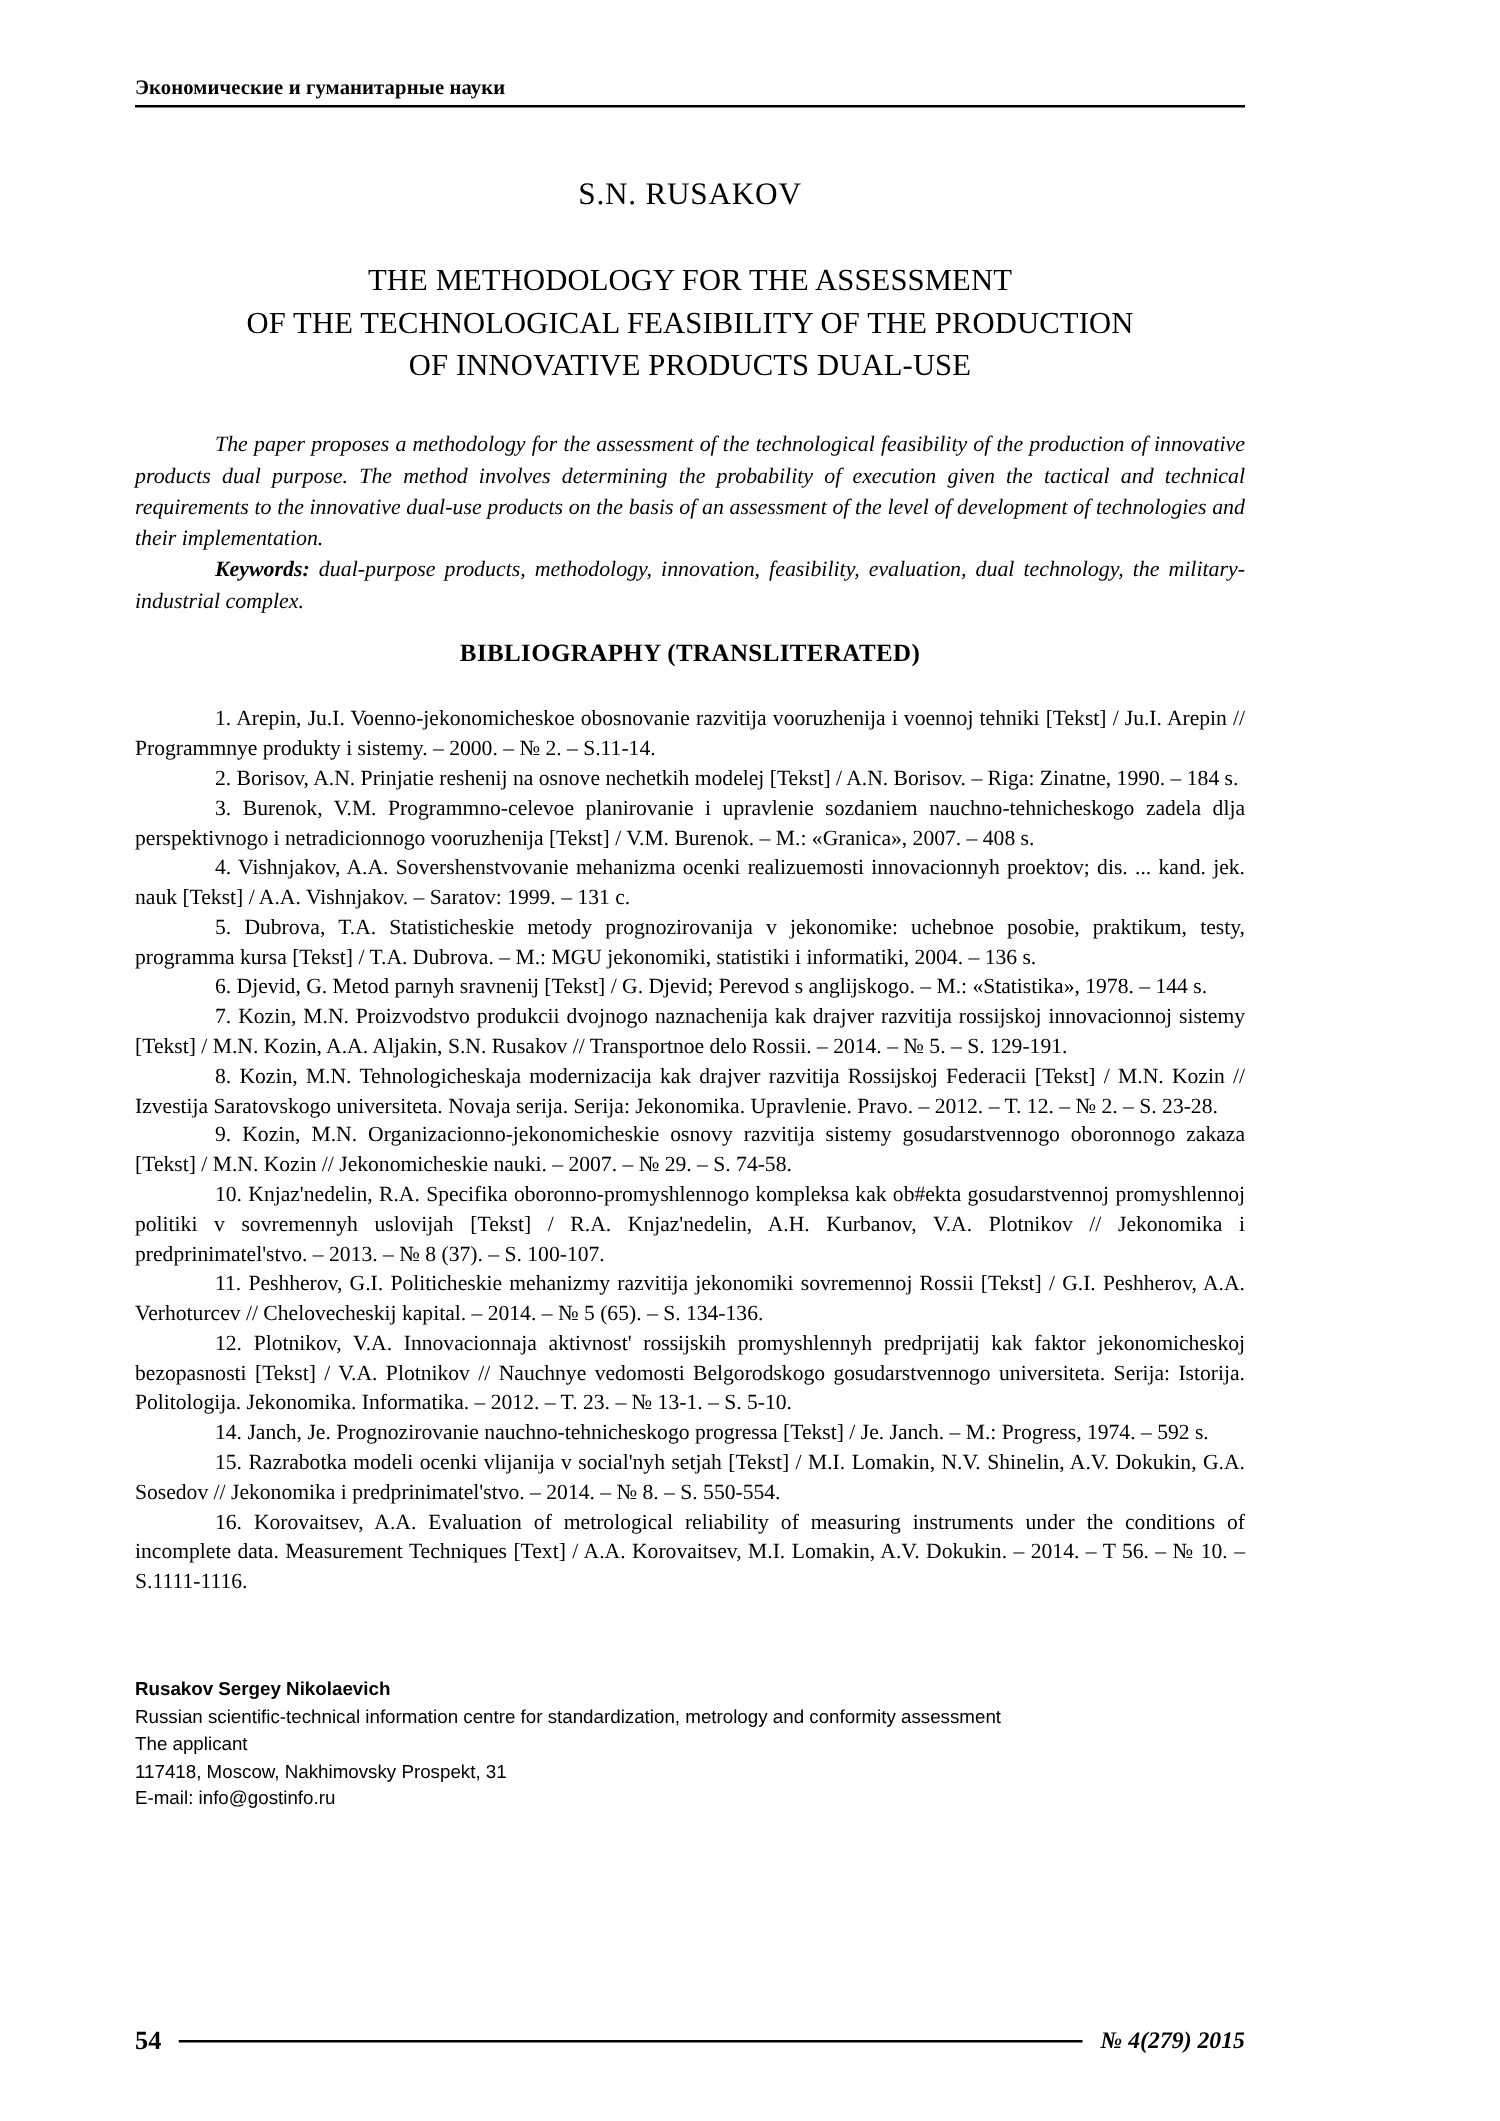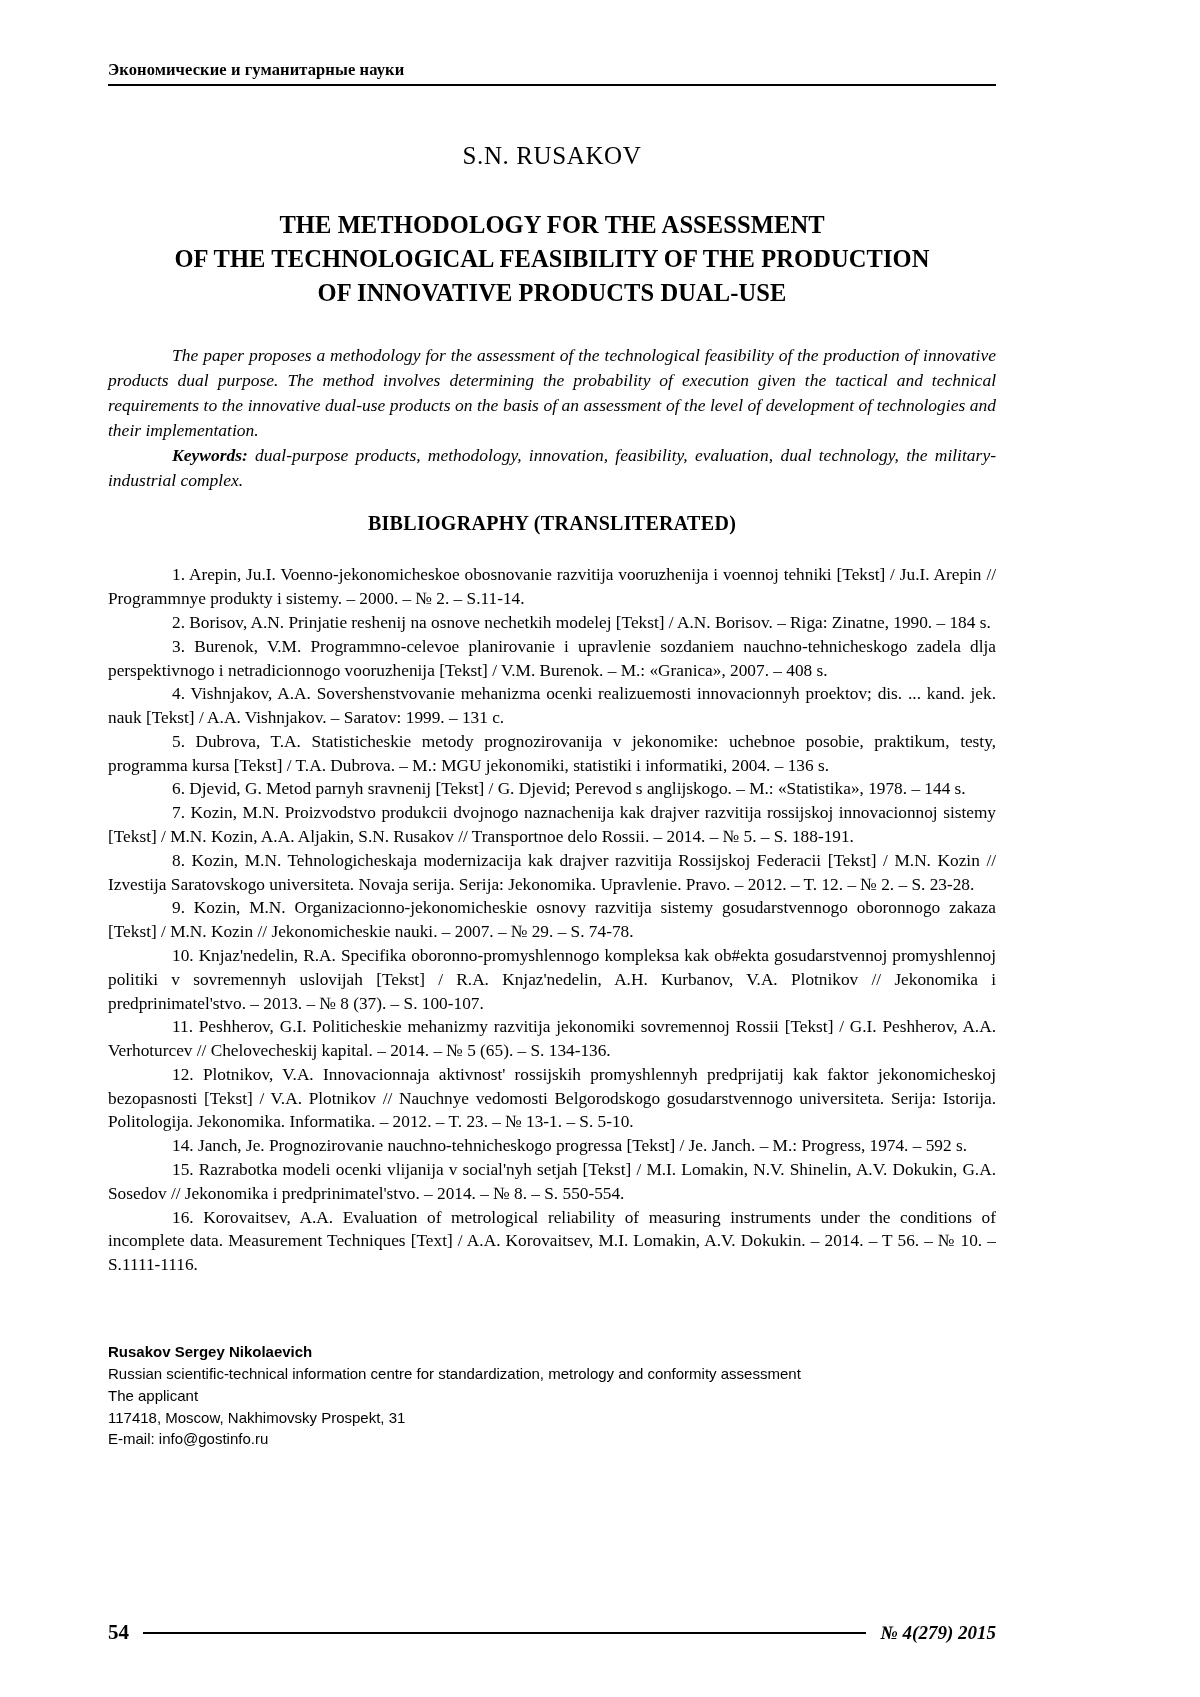--- a/index.html
+++ b/index.html
@@ -33,21 +33,21 @@
   
   .author-line {
     text-align: center;
     font-size: 25px;
     letter-spacing: 0.6px;
     margin-bottom: 38px;
   }
   .article-title {
     text-align: center;
     font-size: 24.5px;
-    font-weight: bold;
+    font-weight: normal;
     line-height: 1.38;
     letter-spacing: 0.1px;
     margin: 0 0 34px 0;
   }
   .article-title .ln {
     display: block;
     white-space: nowrap;
   }
   
   .abstract {
@@ -141,23 +141,23 @@
 
   <div class="biblio-heading">BIBLIOGRAPHY (TRANSLITERATED)</div>
 
   <div class="references">
     <p class="ref">1. Arepin, Ju.I. Voenno-jekonomicheskoe obosnovanie razvitija vooruzhenija i voennoj tehniki [Tekst] / Ju.I. Arepin // Programmnye produkty i sistemy. – 2000. – № 2. – S.11-14.</p>
     <p class="ref">2. Borisov, A.N. Prinjatie reshenij na osnove nechetkih modelej [Tekst] / A.N. Borisov. – Riga: Zinatne, 1990. – 184 s.</p>
     <p class="ref">3. Burenok, V.M. Programmno-celevoe planirovanie i upravlenie sozdaniem nauchno-tehnicheskogo zadela dlja perspektivnogo i netradicionnogo vooruzhenija [Tekst] / V.M. Burenok. – M.: «Granica», 2007. – 408 s.</p>
     <p class="ref">4. Vishnjakov, A.A. Sovershenstvovanie mehanizma ocenki realizuemosti innovacionnyh proektov; dis. ... kand. jek. nauk [Tekst] / A.A. Vishnjakov. – Saratov: 1999. – 131 c.</p>
     <p class="ref">5. Dubrova, T.A. Statisticheskie metody prognozirovanija v jekonomike: uchebnoe posobie, praktikum, testy, programma kursa [Tekst] / T.A. Dubrova. – M.: MGU jekonomiki, statistiki i informatiki, 2004. – 136 s.</p>
     <p class="ref">6. Djevid, G. Metod parnyh sravnenij [Tekst] / G. Djevid; Perevod s anglijskogo. – M.: «Statistika», 1978. – 144 s.</p>
-    <p class="ref">7. Kozin, M.N. Proizvodstvo produkcii dvojnogo naznachenija kak drajver razvitija rossijskoj innovacionnoj sistemy [Tekst] / M.N. Kozin, A.A. Aljakin, S.N. Rusakov // Transportnoe delo Rossii. – 2014. – № 5. – S. 188-191.</p>
+    <p class="ref">7. Kozin, M.N. Proizvodstvo produkcii dvojnogo naznachenija kak drajver razvitija rossijskoj innovacionnoj sistemy [Tekst] / M.N. Kozin, A.A. Aljakin, S.N. Rusakov // Transportnoe delo Rossii. – 2014. – № 5. – S. 129-191.</p>
     <p class="ref">8. Kozin, M.N. Tehnologicheskaja modernizacija kak drajver razvitija Rossijskoj Federacii [Tekst] / M.N. Kozin // Izvestija Saratovskogo universiteta. Novaja serija. Serija: Jekonomika. Upravlenie. Pravo. – 2012. – T. 12. – № 2. – S. 23-28.</p>
-    <p class="ref">9. Kozin, M.N. Organizacionno-jekonomicheskie osnovy razvitija sistemy gosudarstvennogo oboronnogo zakaza [Tekst] / M.N. Kozin // Jekonomicheskie nauki. – 2007. – № 29. – S. 74-78.</p>
+    <p class="ref">9. Kozin, M.N. Organizacionno-jekonomicheskie osnovy razvitija sistemy gosudarstvennogo oboronnogo zakaza [Tekst] / M.N. Kozin // Jekonomicheskie nauki. – 2007. – № 29. – S. 74-58.</p>
     <p class="ref">10. Knjaz'nedelin, R.A. Specifika oboronno-promyshlennogo kompleksa kak ob#ekta gosudarstvennoj promyshlennoj politiki v sovremennyh uslovijah [Tekst] / R.A. Knjaz'nedelin, A.H. Kurbanov, V.A. Plotnikov // Jekonomika i predprinimatel'stvo. – 2013. – № 8 (37). – S. 100-107.</p>
     <p class="ref">11. Peshherov, G.I. Politicheskie mehanizmy razvitija jekonomiki sovremennoj Rossii [Tekst] / G.I. Peshherov, A.A. Verhoturcev // Chelovecheskij kapital. – 2014. – № 5 (65). – S. 134-136.</p>
     <p class="ref">12. Plotnikov, V.A. Innovacionnaja aktivnost' rossijskih promyshlennyh predprijatij kak faktor jekonomicheskoj bezopasnosti [Tekst] / V.A. Plotnikov // Nauchnye vedomosti Belgorodskogo gosudarstvennogo universiteta. Serija: Istorija. Politologija. Jekonomika. Informatika. – 2012. – T. 23. – № 13-1. – S. 5-10.</p>
     <p class="ref">14. Janch, Je. Prognozirovanie nauchno-tehnicheskogo progressa [Tekst] / Je. Janch. – M.: Progress, 1974. – 592 s.</p>
     <p class="ref">15. Razrabotka modeli ocenki vlijanija v social'nyh setjah [Tekst] / M.I. Lomakin, N.V. Shinelin, A.V. Dokukin, G.A. Sosedov // Jekonomika i predprinimatel'stvo. – 2014. – № 8. – S. 550-554.</p>
     <p class="ref">16. Korovaitsev, A.A. Evaluation of metrological reliability of measuring instruments under the conditions of incomplete data. Measurement Techniques [Text] / A.A. Korovaitsev, M.I. Lomakin, A.V. Dokukin. – 2014. – T 56. – № 10. – S.1111-1116.</p>
   </div>
 
   <div class="author-info">
     <div class="name">Rusakov Sergey Nikolaevich</div>

